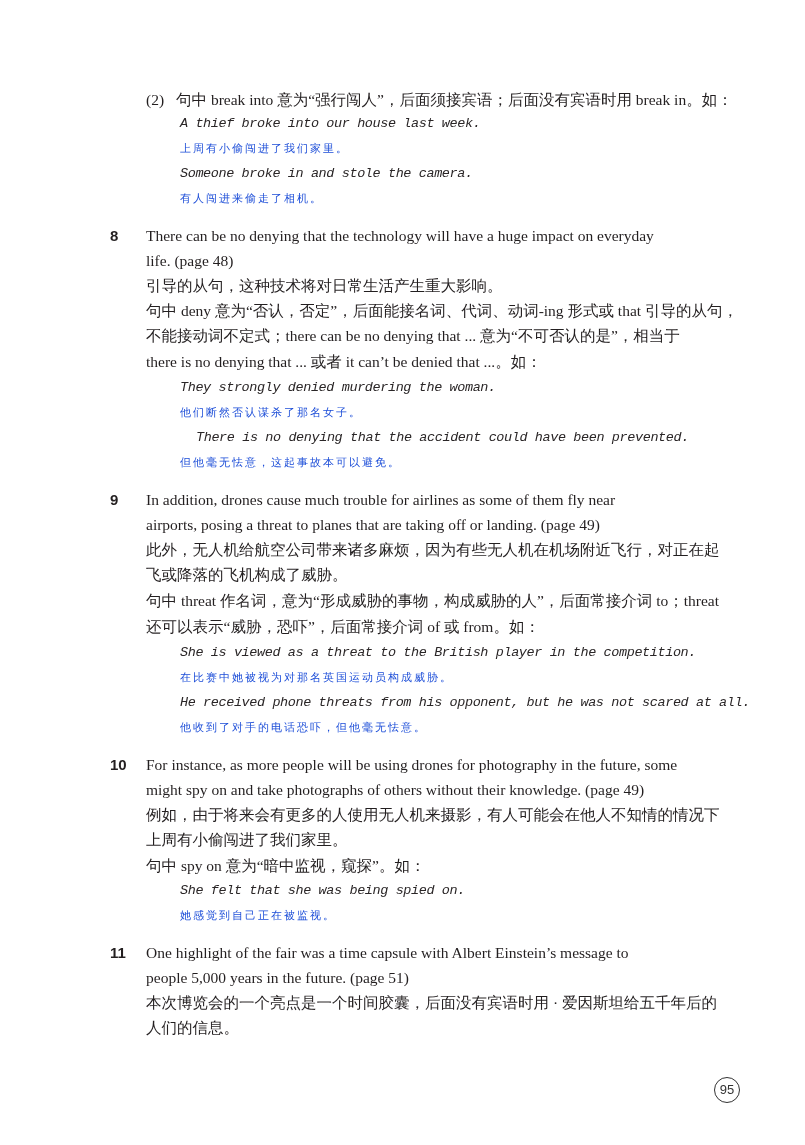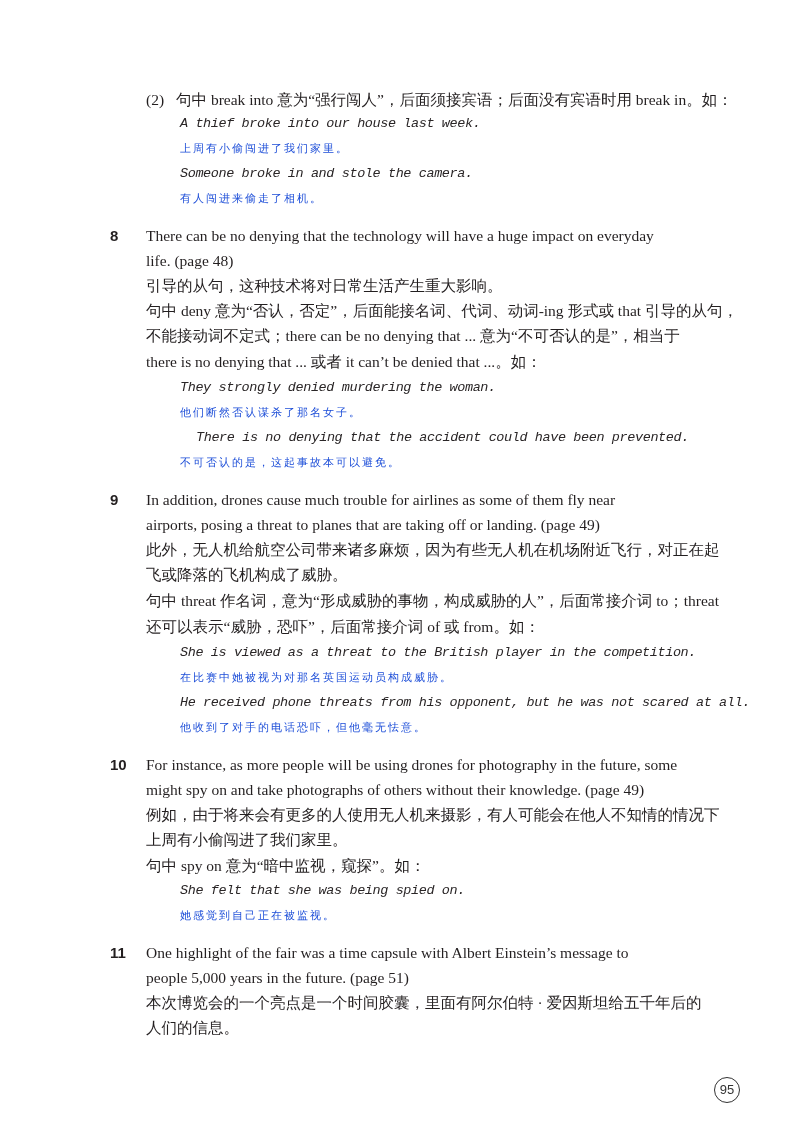--- a/index.html
+++ b/index.html
@@ -31,21 +31,21 @@
     <div class="num" style="left:110px;top:226px;">8</div>
     <div class="line" style="left:146px;top:226px;">There can be no denying that the technology will have a huge impact on everyday</div>
     <div class="line" style="left:146px;top:251px;">life. (page 48)</div>
     <div class="line" style="left:146px;top:276px;">引导的从句，这种技术将对日常生活产生重大影响。</div>
     <div class="line" style="left:146px;top:301px;">句中 deny 意为“否认，否定”，后面能接名词、代词、动词-ing 形式或 that 引导的从句，</div>
     <div class="line" style="left:146px;top:326px;">不能接动词不定式；there can be no denying that ... 意为“不可否认的是”，相当于</div>
     <div class="line" style="left:146px;top:352px;">there is no denying that ... 或者 it can’t be denied that ...。如：</div>
     <div class="ex-en" style="left:180px;top:378px;">They strongly denied murdering the woman.</div>
     <div class="ex-zh" style="left:180px;top:403px;">他们断然否认谋杀了那名女子。</div>
     <div class="ex-en" style="left:196px;top:428px;">There is no denying that the accident could have been prevented.</div>
-    <div class="ex-zh" style="left:180px;top:453px;">不可否认的是，这起事故本可以避免。</div>
+    <div class="ex-zh" style="left:180px;top:453px;">但他毫无怯意，这起事故本可以避免。</div>
   </div>
 
   <div>
     <div class="num" style="left:110px;top:490px;">9</div>
     <div class="line" style="left:146px;top:490px;">In addition, drones cause much trouble for airlines as some of them fly near</div>
     <div class="line" style="left:146px;top:515px;">airports, posing a threat to planes that are taking off or landing. (page 49)</div>
     <div class="line" style="left:146px;top:540px;">此外，无人机给航空公司带来诸多麻烦，因为有些无人机在机场附近飞行，对正在起</div>
     <div class="line" style="left:146px;top:565px;">飞或降落的飞机构成了威胁。</div>
     <div class="line" style="left:146px;top:591px;">句中 threat 作名词，意为“形成威胁的事物，构成威胁的人”，后面常接介词 to；threat</div>
     <div class="line" style="left:146px;top:617px;">还可以表示“威胁，恐吓”，后面常接介词 of 或 from。如：</div>
@@ -63,18 +63,18 @@
     <div class="line" style="left:146px;top:830px;">上周有小偷闯进了我们家里。</div>
     <div class="line" style="left:146px;top:856px;">句中 spy on 意为“暗中监视，窥探”。如：</div>
     <div class="ex-en" style="left:180px;top:881px;">She felt that she was being spied on.</div>
     <div class="ex-zh" style="left:180px;top:906px;">她感觉到自己正在被监视。</div>
   </div>
 
   <div>
     <div class="num" style="left:110px;top:943px;">11</div>
     <div class="line" style="left:146px;top:943px;">One highlight of the fair was a time capsule with Albert Einstein’s message to</div>
     <div class="line" style="left:146px;top:968px;">people 5,000 years in the future. (page 51)</div>
-    <div class="line" style="left:146px;top:993px;">本次博览会的一个亮点是一个时间胶囊，里面有阿尔伯特 · 爱因斯坦给五千年后的</div>
+    <div class="line" style="left:146px;top:993px;">本次博览会的一个亮点是一个时间胶囊，后面没有宾语时用 · 爱因斯坦给五千年后的</div>
     <div class="line" style="left:146px;top:1018px;">人们的信息。</div>
   </div>
 
   <div class="pagenum">95</div>
 </div>
 
 </body></html>

